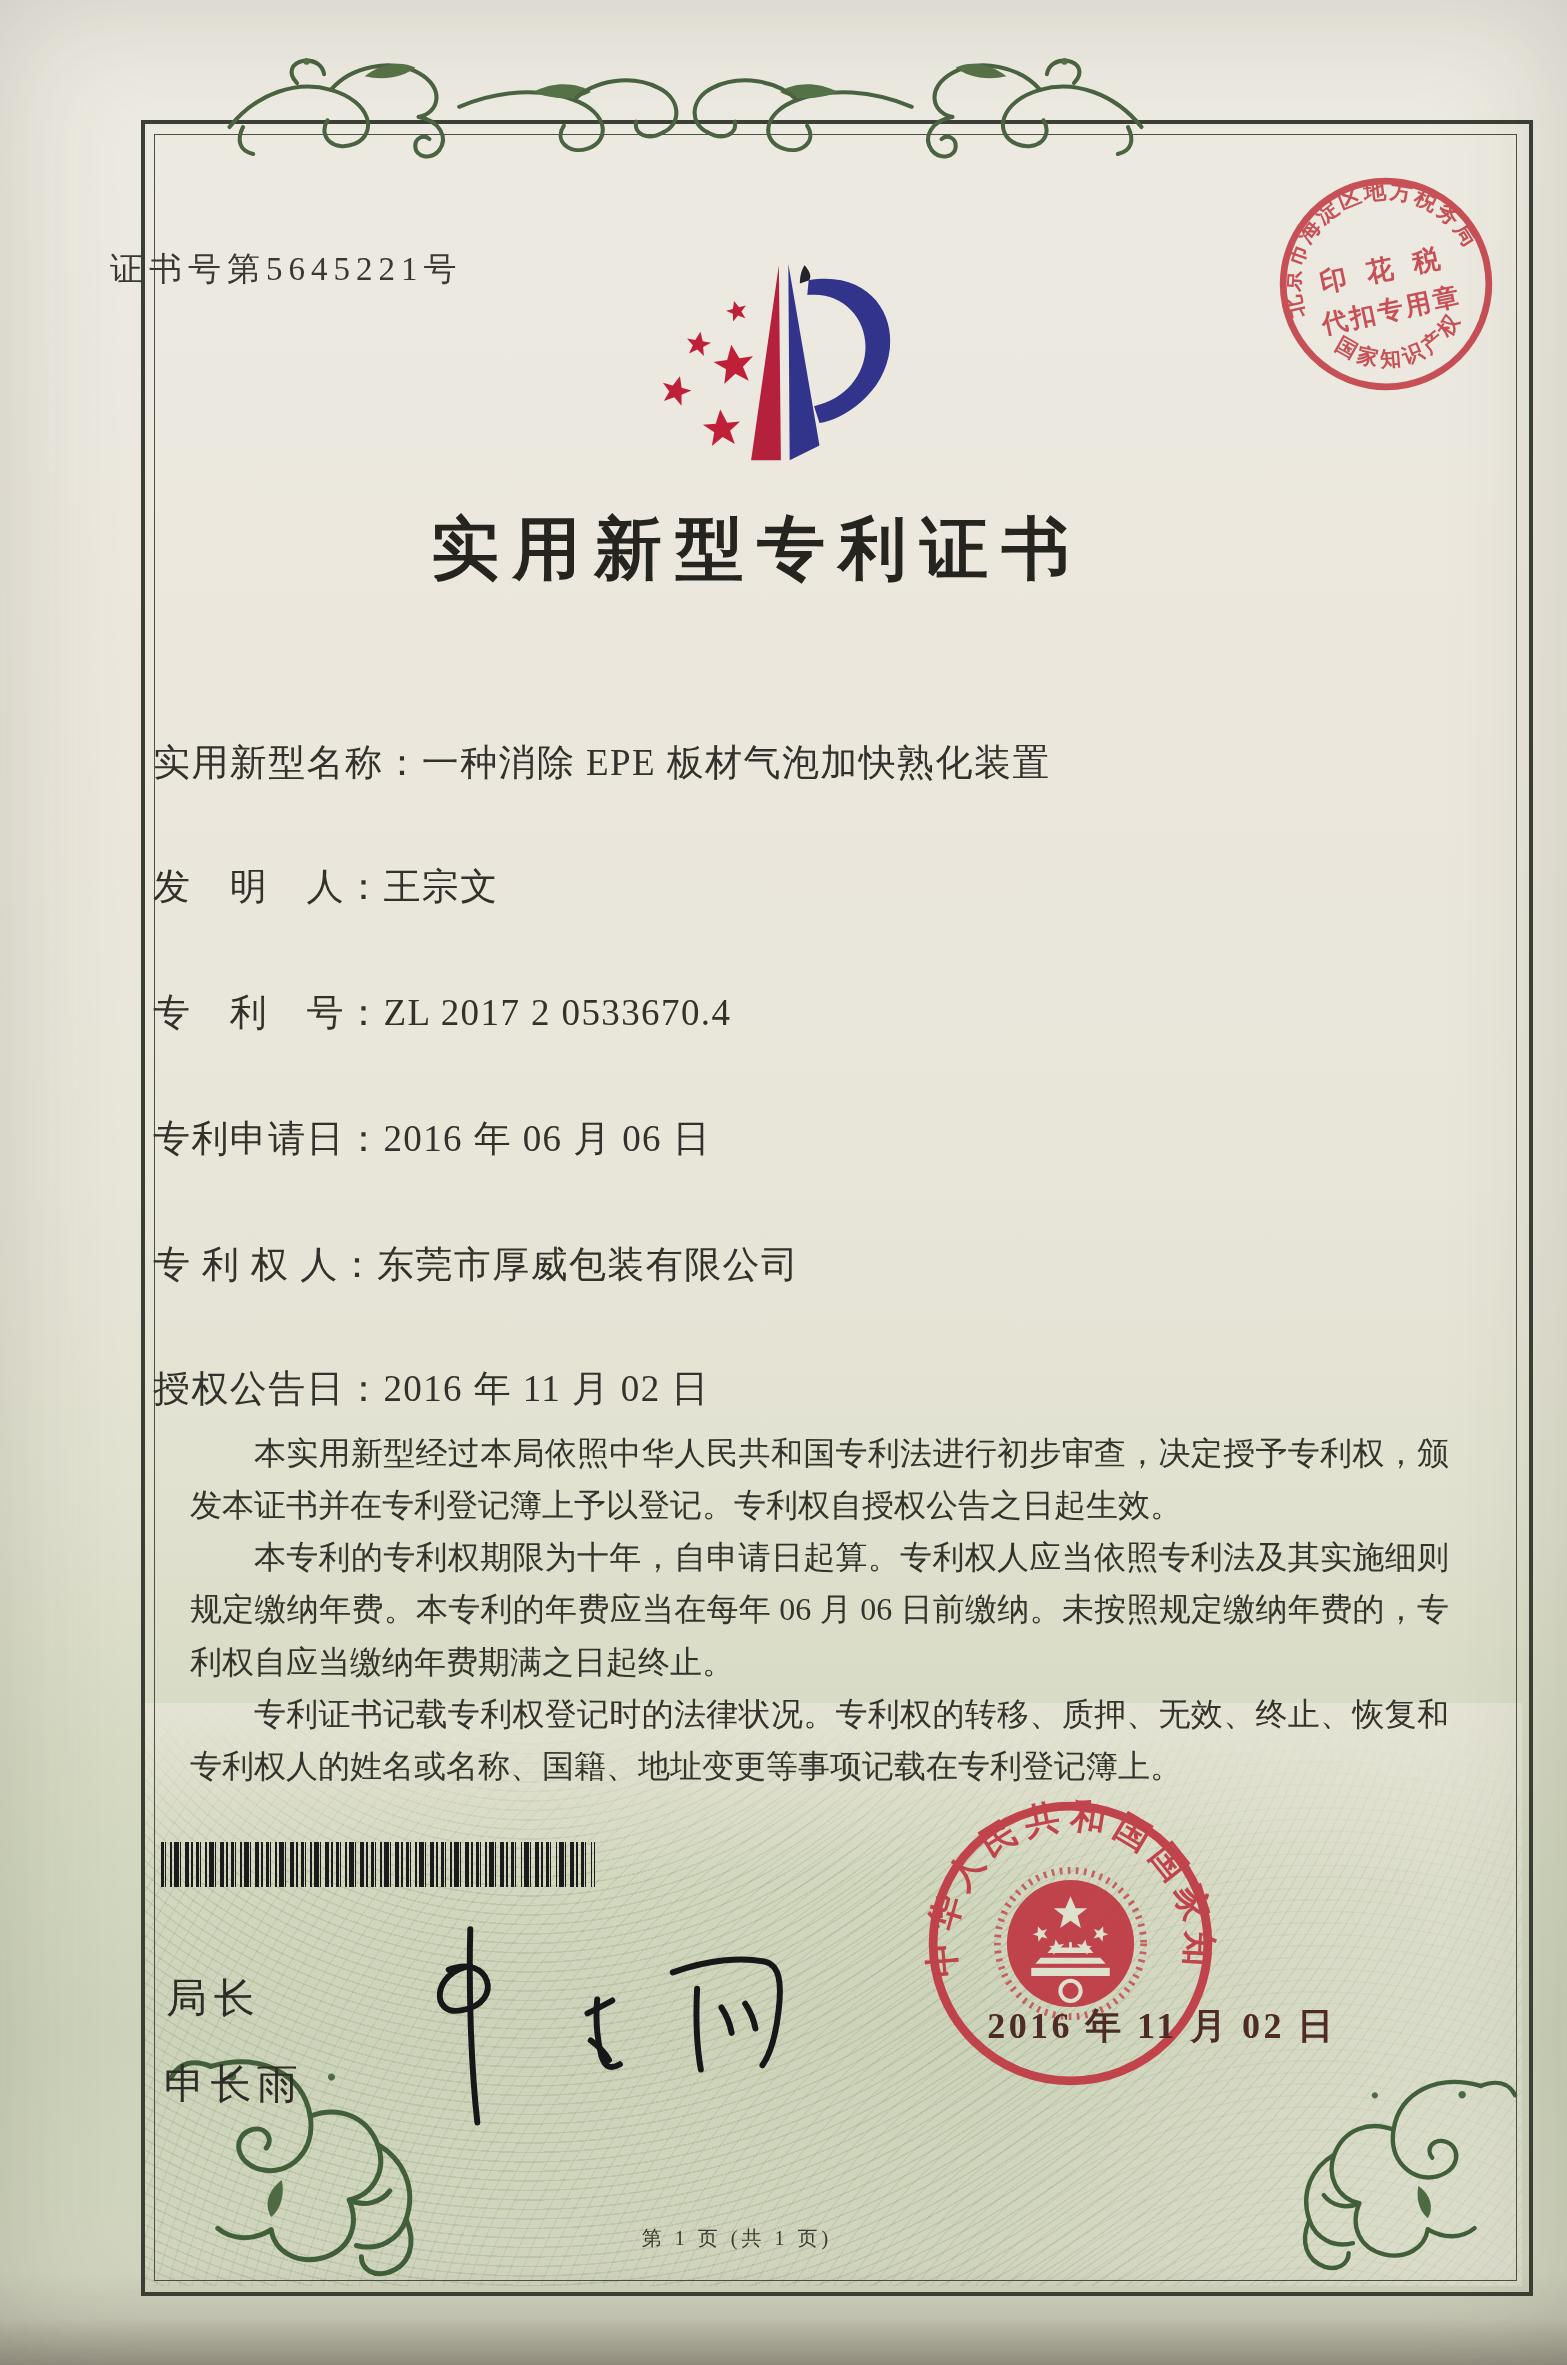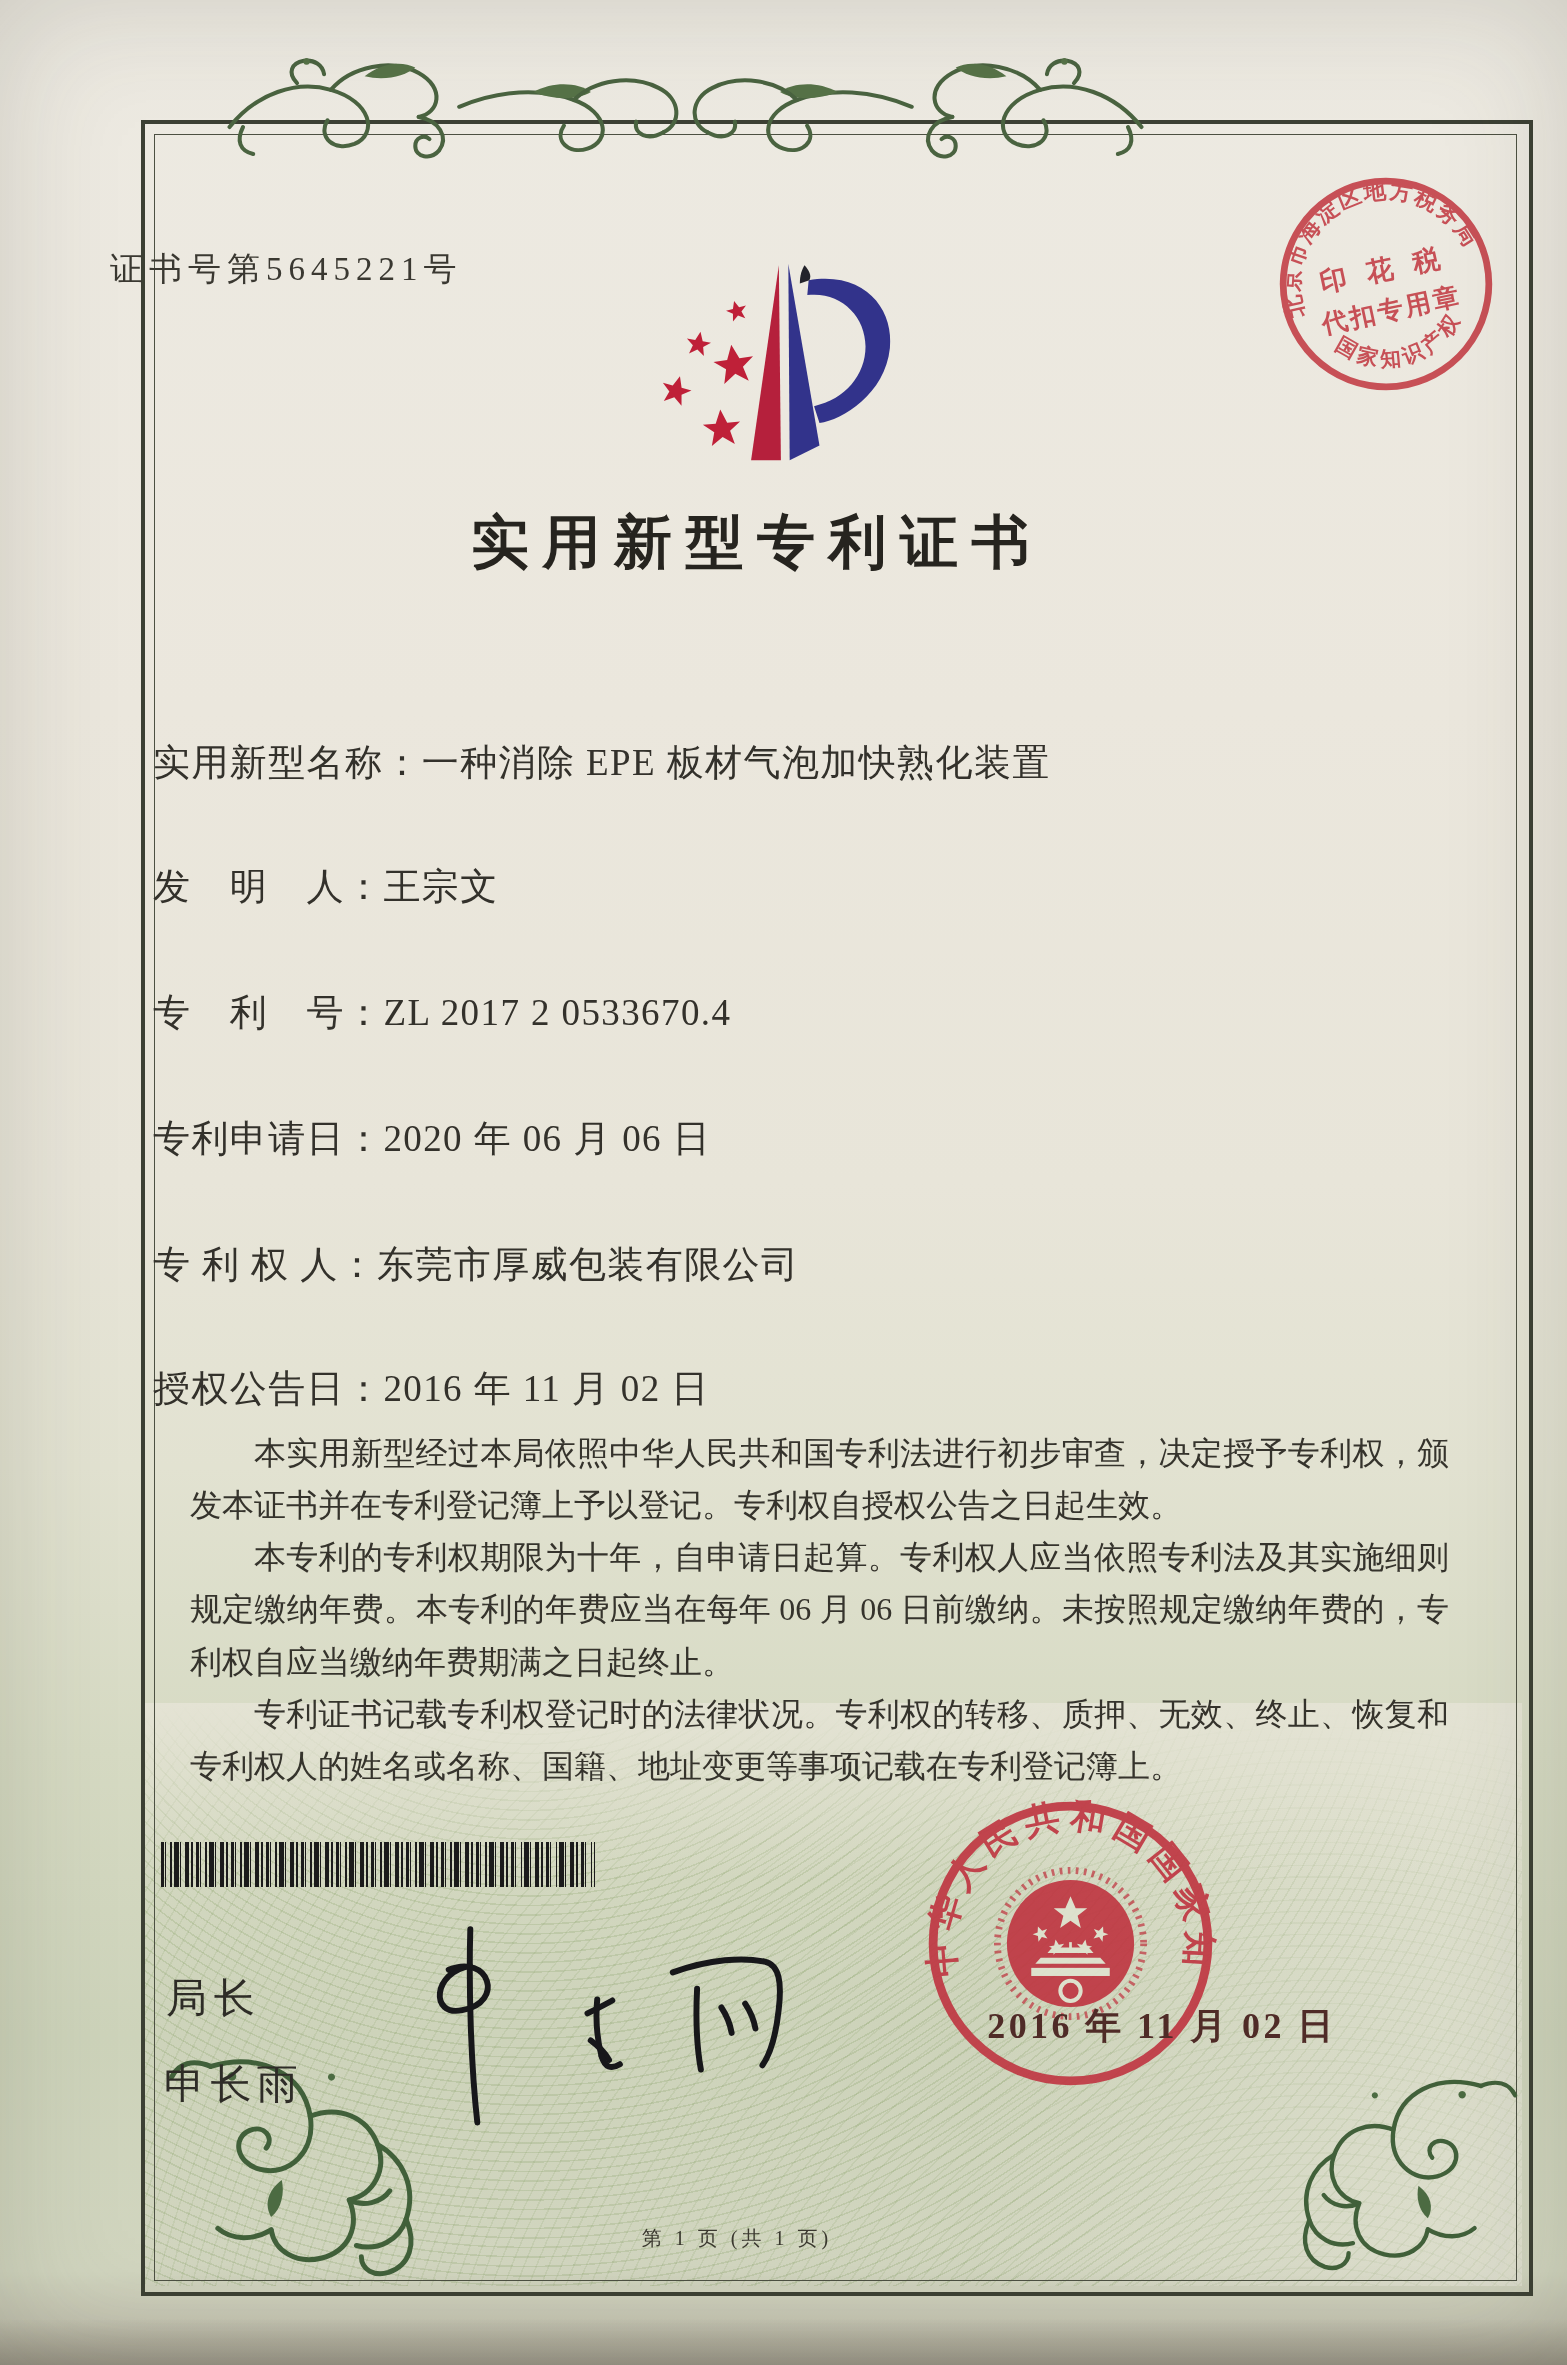--- a/index.html
+++ b/index.html
@@ -17,21 +17,21 @@
         pointer-events:none;}
   .guilloche::before{content:"";position:absolute;inset:0;
         background:linear-gradient(180deg,#e4e3d4 0%,rgba(228,227,212,0) 30%),
                    linear-gradient(90deg,rgba(228,227,212,0) 60%,rgba(232,230,218,.55) 100%);}
   .frame-outer{position:absolute;left:141px;top:120px;width:1384px;height:2168px;
         border:4px solid #3c4034;}
   .frame-inner{position:absolute;left:154px;top:134px;width:1361px;height:2145px;
         border:1.4px solid #4c5042;}
   .abs{position:absolute;}
   .cert-no{left:110px;top:247px;font-size:33px;letter-spacing:6px;color:#3a3831;}
-  .title{left:311px;top:504px;width:892px;text-align:center;font-size:58px;
+  .title{left:311px;top:504px;width:892px;text-align:center;font-size:68px;
          font-weight:bold;letter-spacing:13.5px;color:#26241f;}
   .row{left:153px;width:1304px;font-size:37px;color:#33312b;letter-spacing:1.4px;white-space:nowrap;}
   .r1{top:738px;font-family:Liberation Serif, serif;} .r2{top:862px;} .r3{top:988px;}
   .r4{top:1114px;} .r5{top:1240px;} .r6{top:1364px;}
   .paras{left:154px;top:1427px;width:1295px;font-size:32px;line-height:1.63;
          text-align:justify;color:#35332c;}
   .paras p{margin:0;text-indent:2em;padding-left:36px;}
   .barcode{left:161px;top:1842px;width:434px;height:45px;
         background:repeating-linear-gradient(90deg,
           #1b1b1b 0 2.7px,transparent 2.7px 4px,#1b1b1b 4px 5.4px,transparent 5.4px 9.5px,
@@ -138,21 +138,21 @@
       <text x="0" y="-8" text-anchor="middle" fill="#c23c44" font-size="40" font-weight="bold" letter-spacing="10">印 花 税</text>
       <text x="0" y="52" text-anchor="middle" fill="#c23c44" font-size="38" font-weight="bold" letter-spacing="4">代扣专用章</text>
     </g>
   </svg>
 
   <div class="abs title">实用新型专利证书</div>
 
   <div class="abs row r1"><span>实用新型名称：</span><span>一种消除 EPE 板材气泡加快熟化装置</span></div>
   <div class="abs row r2"><span>发　明　人：</span><span>王宗文</span></div>
   <div class="abs row r3"><span>专　利　号：</span><span>ZL 2017 2 0533670.4</span></div>
-  <div class="abs row r4"><span>专利申请日：</span><span>2020 年 06 月 06 日</span></div>
+  <div class="abs row r4"><span>专利申请日：</span><span>2016 年 06 月 06 日</span></div>
   <div class="abs row r5"><span>专 利 权 人：</span><span>东莞市厚威包装有限公司</span></div>
   <div class="abs row r6"><span>授权公告日：</span><span>2016 年 11 月 02 日</span></div>
 
   <div class="abs paras">
     <p>本实用新型经过本局依照中华人民共和国专利法进行初步审查，决定授予专利权，颁发本证书并在专利登记簿上予以登记。专利权自授权公告之日起生效。</p>
     <p>本专利的专利权期限为十年，自申请日起算。专利权人应当依照专利法及其实施细则规定缴纳年费。本专利的年费应当在每年 06 月 06 日前缴纳。未按照规定缴纳年费的，专利权自应当缴纳年费期满之日起终止。</p>
     <p>专利证书记载专利权登记时的法律状况。专利权的转移、质押、无效、终止、恢复和专利权人的姓名或名称、国籍、地址变更等事项记载在专利登记簿上。</p>
   </div>
 
   <div class="abs barcode"></div>

